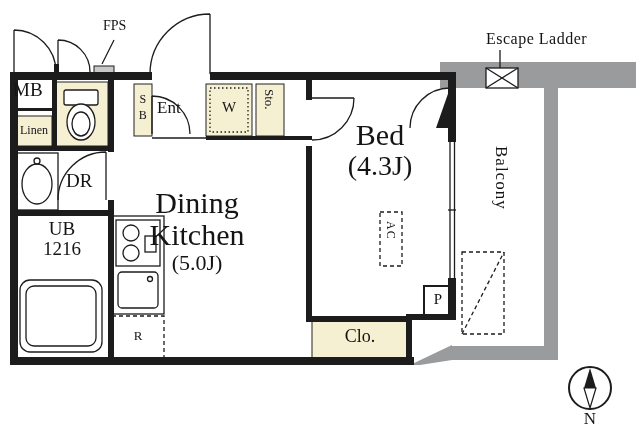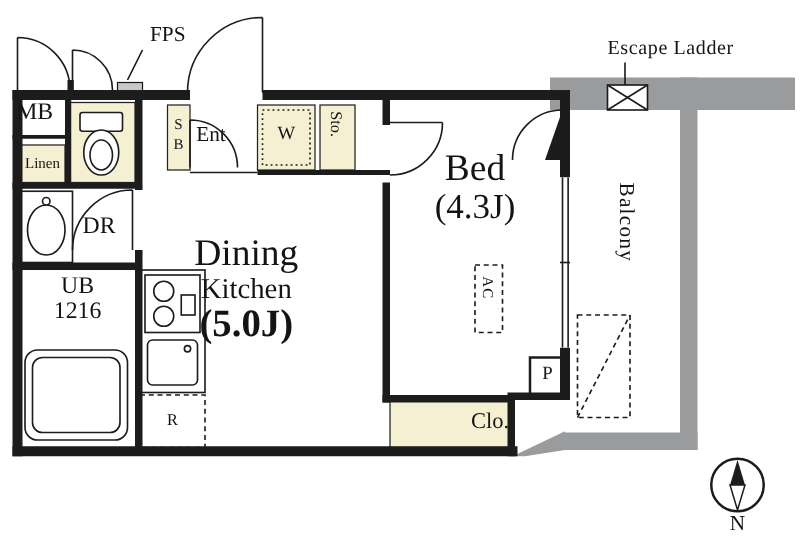--- a/index.html
+++ b/index.html
@@ -139,46 +139,46 @@
       <polygon points="450,88 450,128 436,128" fill="#1c1c1c"></polygon>
     </g>
 
     <g>
       <circle cx="590" cy="388" r="21" fill="#ffffff" stroke="#1c1c1c" stroke-width="2"></circle>
       <polygon points="590,368 596,388 584,388" fill="#1c1c1c"></polygon>
       <polygon points="590,408 596,388 584,388" fill="#ffffff" stroke="#1c1c1c" stroke-width="1.2"></polygon>
     </g>
   </svg>
 
-  <div class="label" style="left:103px;top:19px;font-size:17px;margin-left:17px;">FPS</div>
+  <div class="label" style="left:103px;top:19px;font-size:14px;">FPS</div>
   <div class="label" style="left:13px;top:80px;font-size:19px;">MB</div>
   <div class="label" style="left:486px;top:31px;font-size:16px;letter-spacing:0.5px;">Escape Ladder</div>
   <div class="label upright" style="left:136px;top:92px;font-size:12px;">SB</div>
   <div class="label" style="left:157px;top:99px;font-size:17px;">Ent</div>
   <div class="label center" style="left:206px;top:100px;width:46px;font-size:15px;">W</div>
   <div class="label vert" style="left:262px;top:89px;font-size:13px;">Sto.</div>
   <div class="label center" style="left:16px;top:124px;width:36px;font-size:12px;">Linen</div>
   <div class="label" style="left:66px;top:171px;font-size:19px;">DR</div>
 
   <div class="label center" style="left:26px;top:219px;width:72px;font-size:19px;">
     <span>UB</span>
     <span>1216</span>
   </div>
 
   <div class="label center" style="left:102px;top:187px;width:190px;">
     <span style="font-size:30px;">Dining</span>
-    <span style="font-size:23px;">Kitchen</span>
-    <span style="font-size:31px;font-weight:bold;">(5.0J)</span>
+    <span style="font-size:30px;">Kitchen</span>
+    <span style="font-size:22px;">(5.0J)</span>
   </div>
 
   <div class="label center" style="left:310px;top:119px;width:140px;">
     <span style="font-size:30px;">Bed</span>
     <span style="font-size:28px;">(4.3J)</span>
   </div>
 
   <div class="label vert" style="left:384px;top:221px;font-size:12px;letter-spacing:1px;">AC</div>
-  <div class="label center" style="left:312px;top:327px;width:96px;font-size:18px;margin-left:32px;">Clo.</div>
+  <div class="label center" style="left:312px;top:327px;width:96px;font-size:18px;">Clo.</div>
   <div class="label center" style="left:424px;top:292px;width:28px;font-size:15px;">P</div>
   <div class="label vert" style="left:492px;top:146px;font-size:17px;letter-spacing:1px;">Balcony</div>
   <div class="label center" style="left:126px;top:329px;width:24px;font-size:13px;">R</div>
   <div class="label center" style="left:576px;top:410px;width:28px;font-size:17px;">N</div>
 
 </div>
 
 </body></html>

